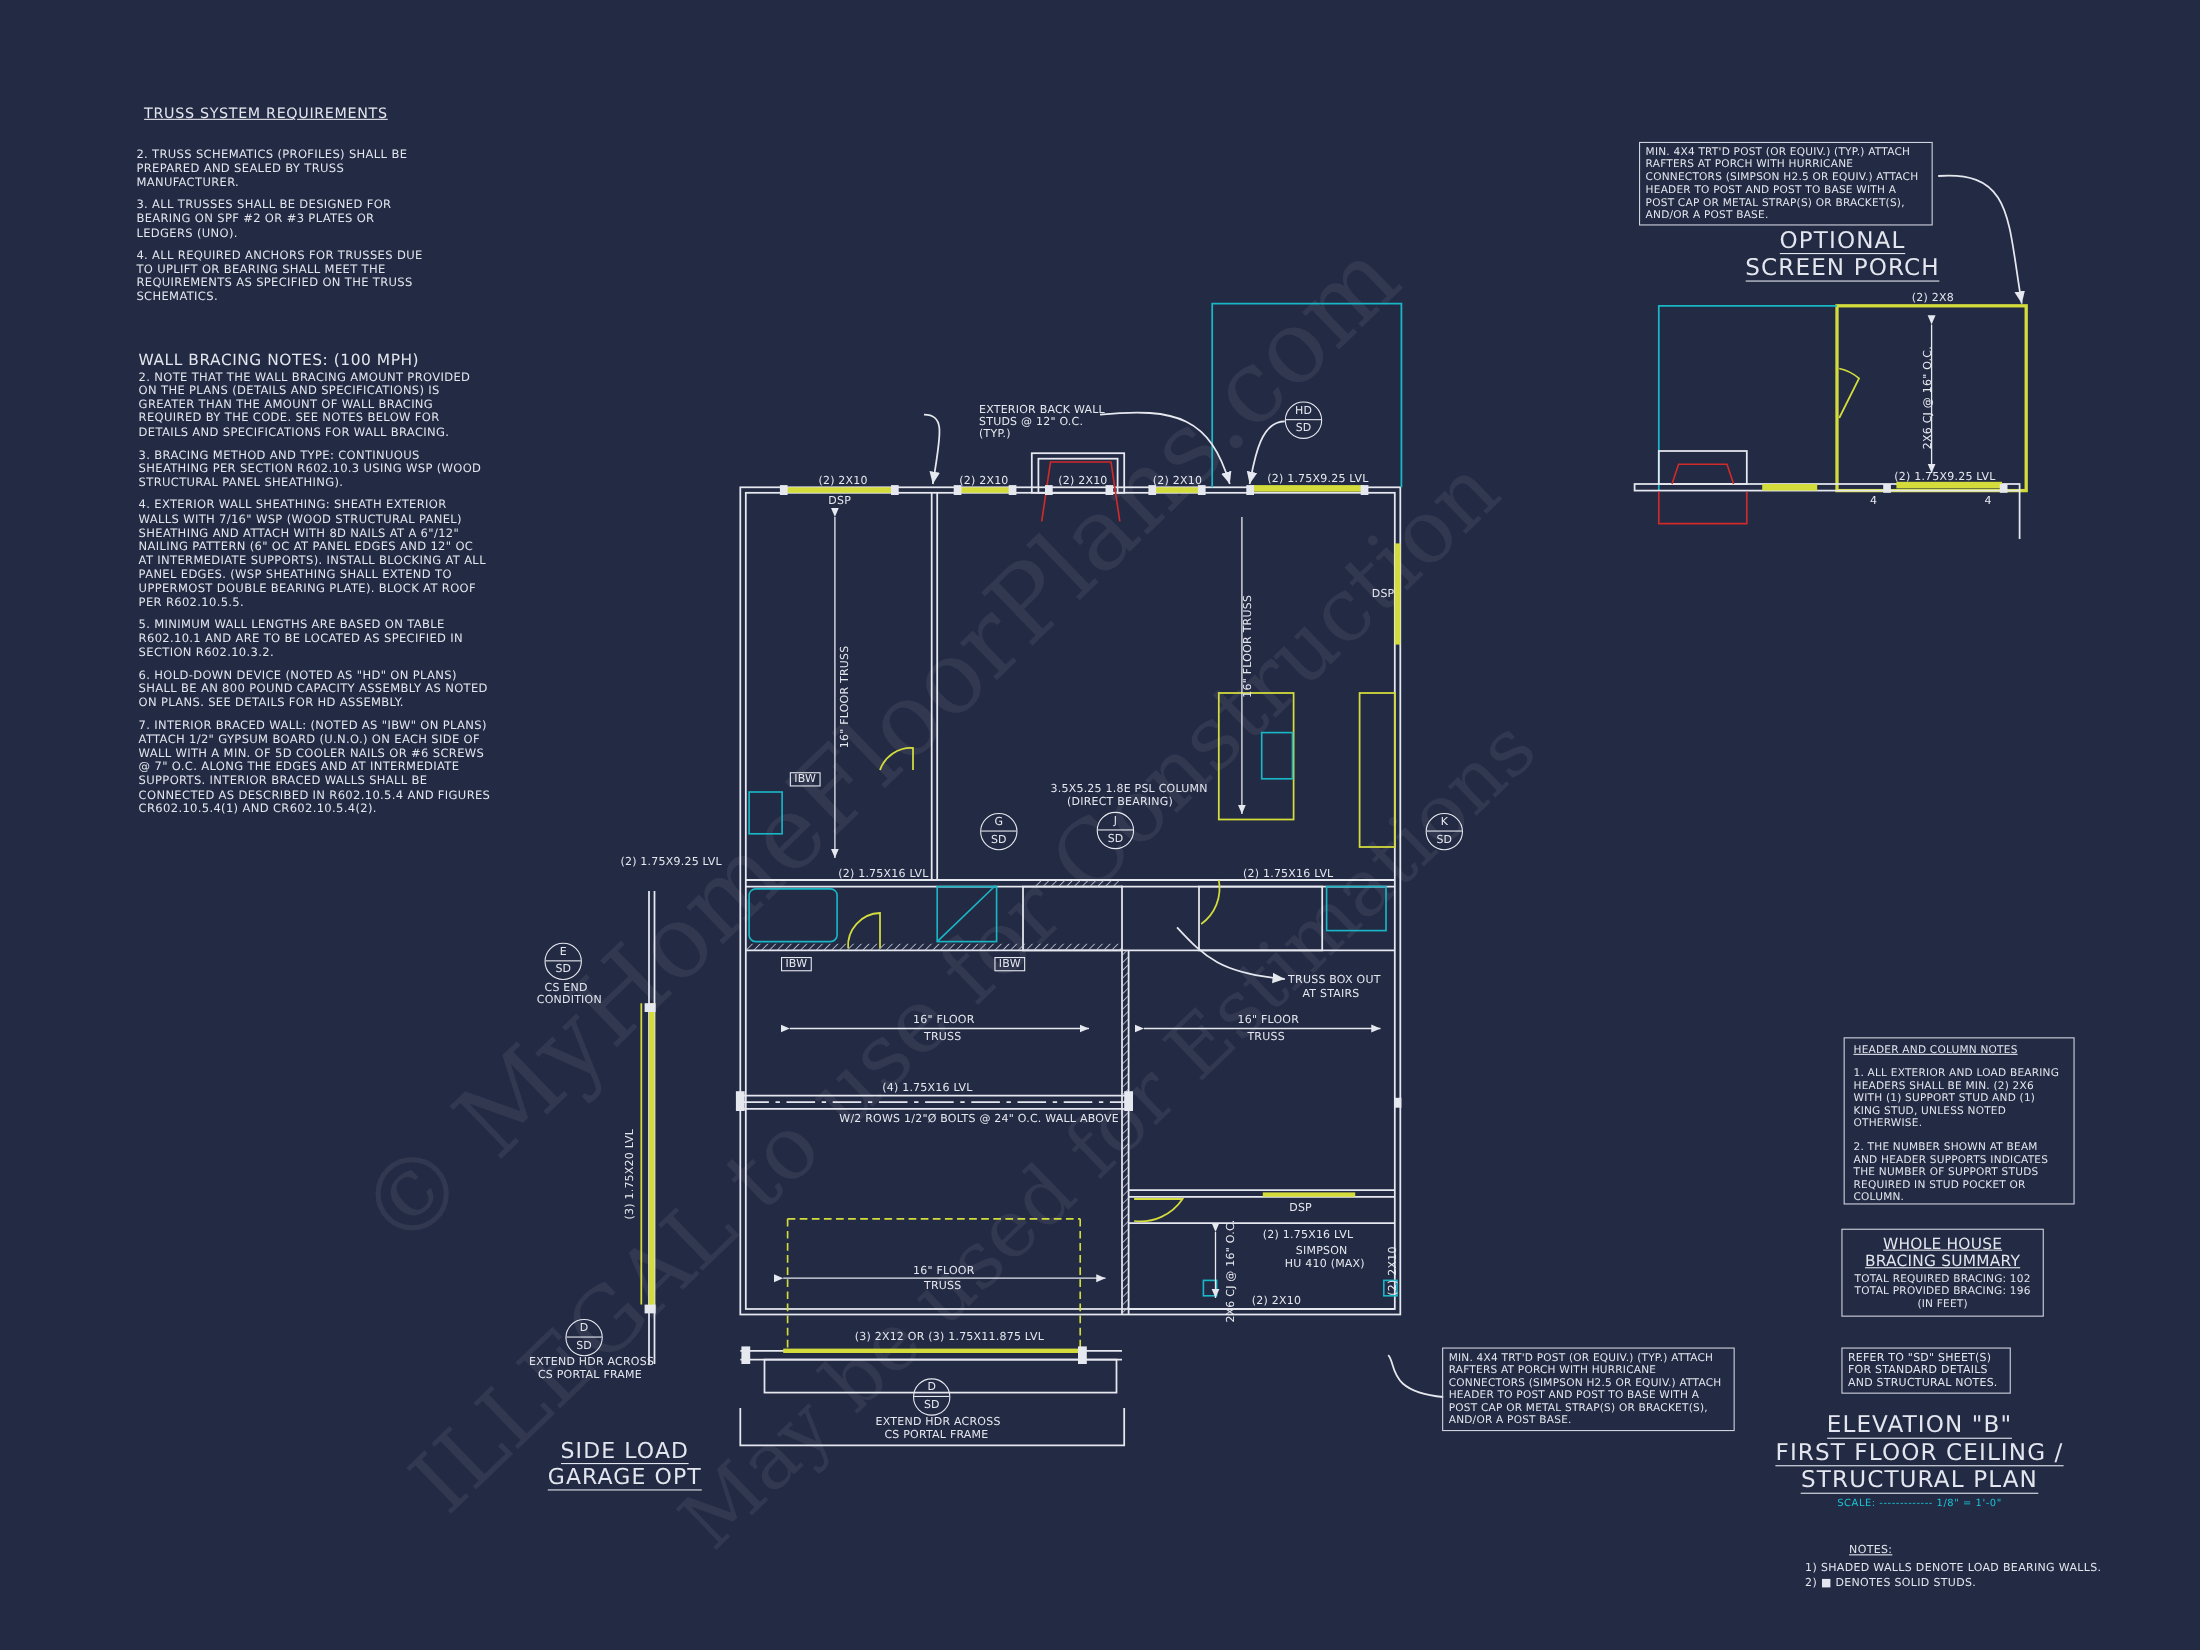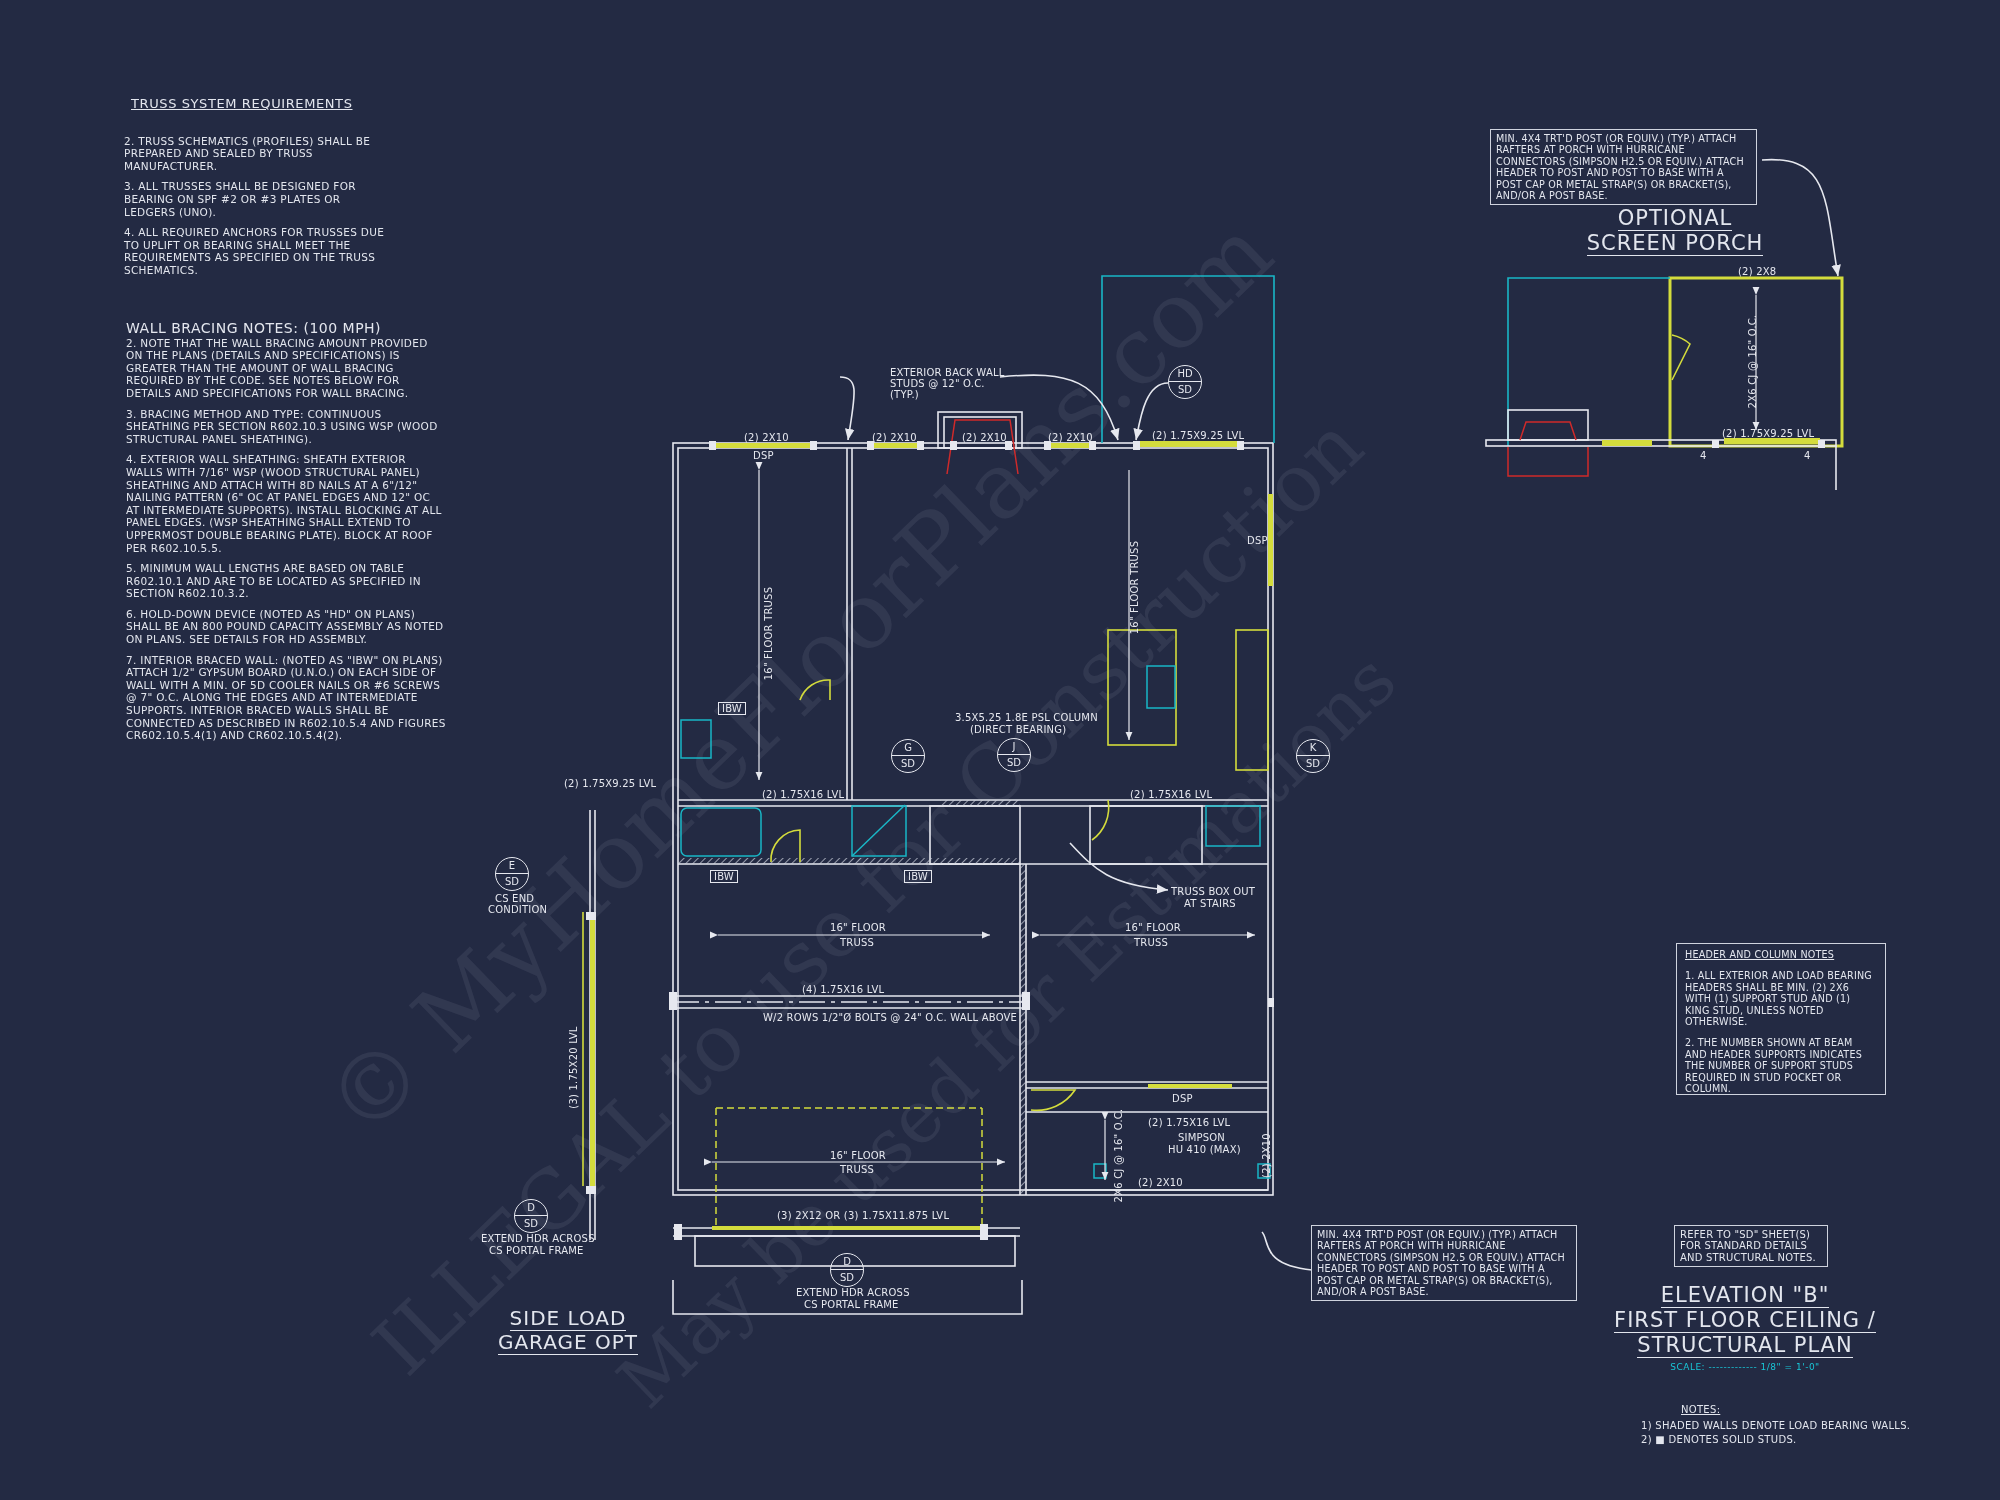--- a/index.html
+++ b/index.html
@@ -283,20 +283,27 @@
   </div>
 
   <div class="boxnote" style="left:1311px;top:1225px;width:254px;">MIN. 4X4 TRT'D POST (OR EQUIV.) (TYP.) ATTACH RAFTERS AT PORCH WITH HURRICANE CONNECTORS (SIMPSON H2.5 OR EQUIV.) ATTACH HEADER TO POST AND POST TO BASE WITH A POST CAP OR METAL STRAP(S) OR BRACKET(S), AND/OR A POST BASE.</div>
 
   <div class="boxnote" style="left:1676px;top:943px;width:192px;height:140px;padding:5px 8px;">
     <div style="text-decoration:underline;margin-bottom:10px;">HEADER AND COLUMN NOTES</div>
     <div style="margin-bottom:10px;">1. ALL EXTERIOR AND LOAD BEARING HEADERS SHALL BE MIN. (2) 2x6 WITH (1) SUPPORT STUD AND (1) KING STUD, UNLESS NOTED OTHERWISE.</div>
     <div>2. THE NUMBER SHOWN AT BEAM AND HEADER SUPPORTS INDICATES THE NUMBER OF SUPPORT STUDS REQUIRED IN STUD POCKET OR COLUMN.</div>
   </div>
 
+  <div class="boxnote" style="left:1674px;top:1117px;width:174px;text-align:center;padding:5px 4px;">
+    <div style="font-size:14px;line-height:16px;text-decoration:underline;">WHOLE HOUSE</div>
+    <div style="font-size:14px;line-height:16px;text-decoration:underline;margin-bottom:2px;">BRACING SUMMARY</div>
+    <div>TOTAL REQUIRED BRACING: 102</div>
+    <div>TOTAL PROVIDED BRACING: 196</div>
+    <div>(IN FEET)</div>
+  </div>
 
   <div class="boxnote" style="left:1674px;top:1225px;width:142px;font-size:10px;">REFER TO "SD" SHEET(S) FOR STANDARD DETAILS AND STRUCTURAL NOTES.</div>
 
   <div class="bigtitle" style="left:1610px;top:1283px;width:270px;font-size:21px;">
     <span>ELEVATION "B"</span>
     <span>FIRST FLOOR CEILING /</span>
     <span>STRUCTURAL PLAN</span>
     <div class="scale" style="margin-top:4px;">SCALE: ------------- 1/8" = 1'-0"</div>
   </div>
 

